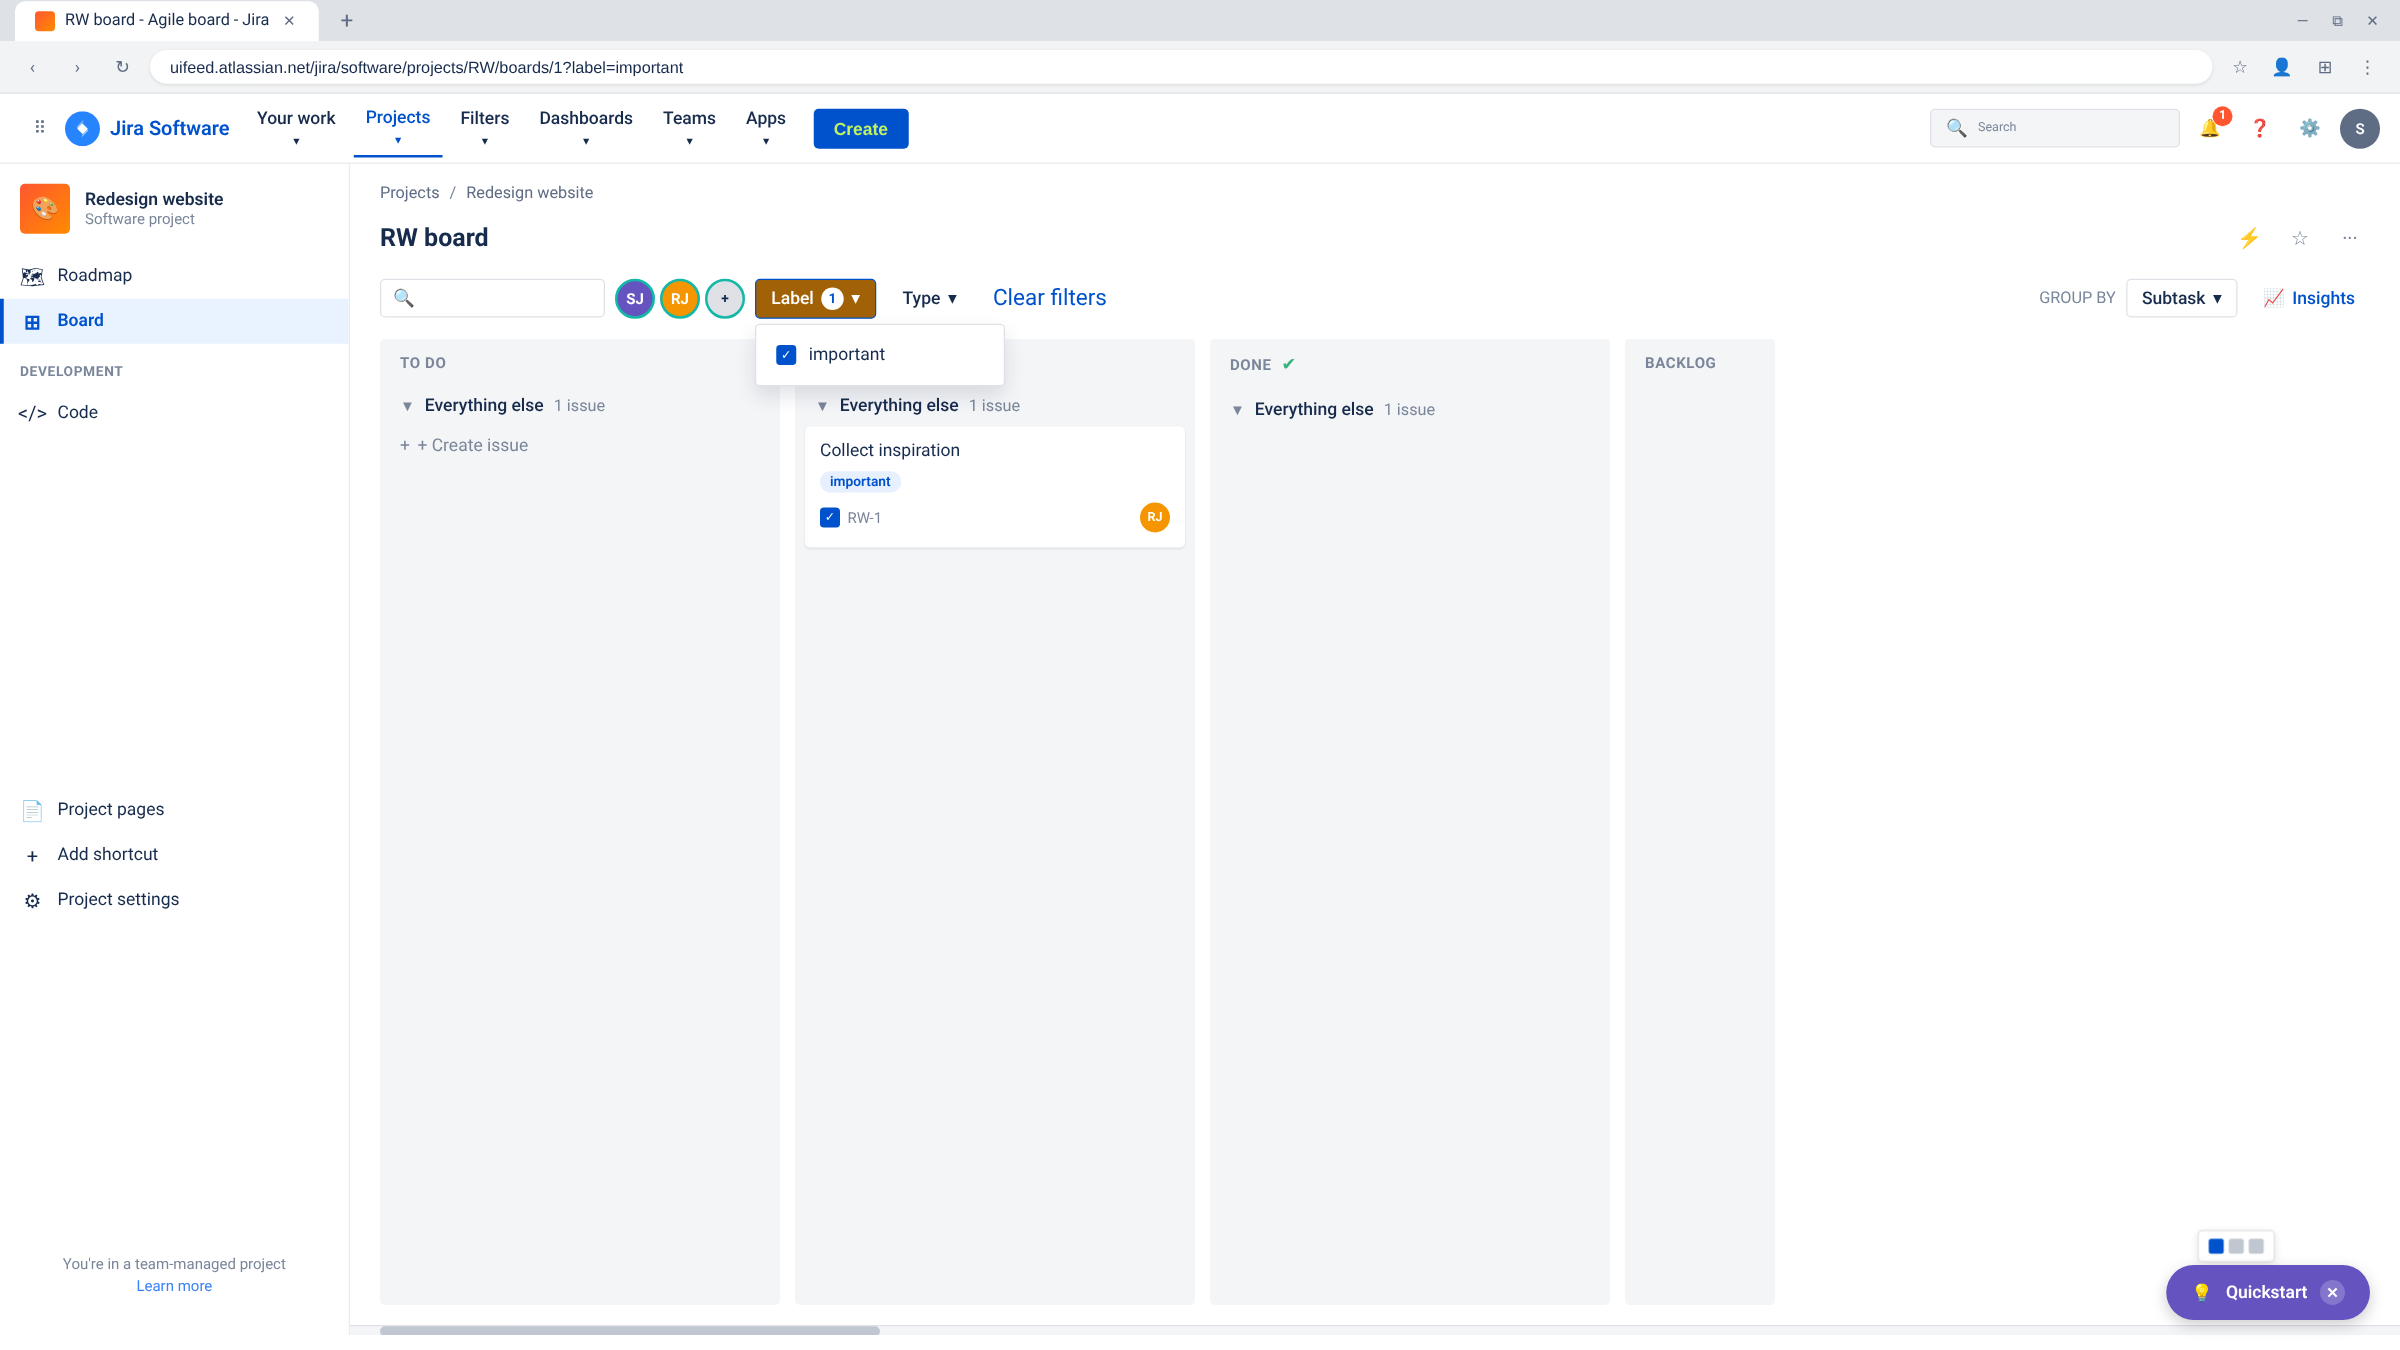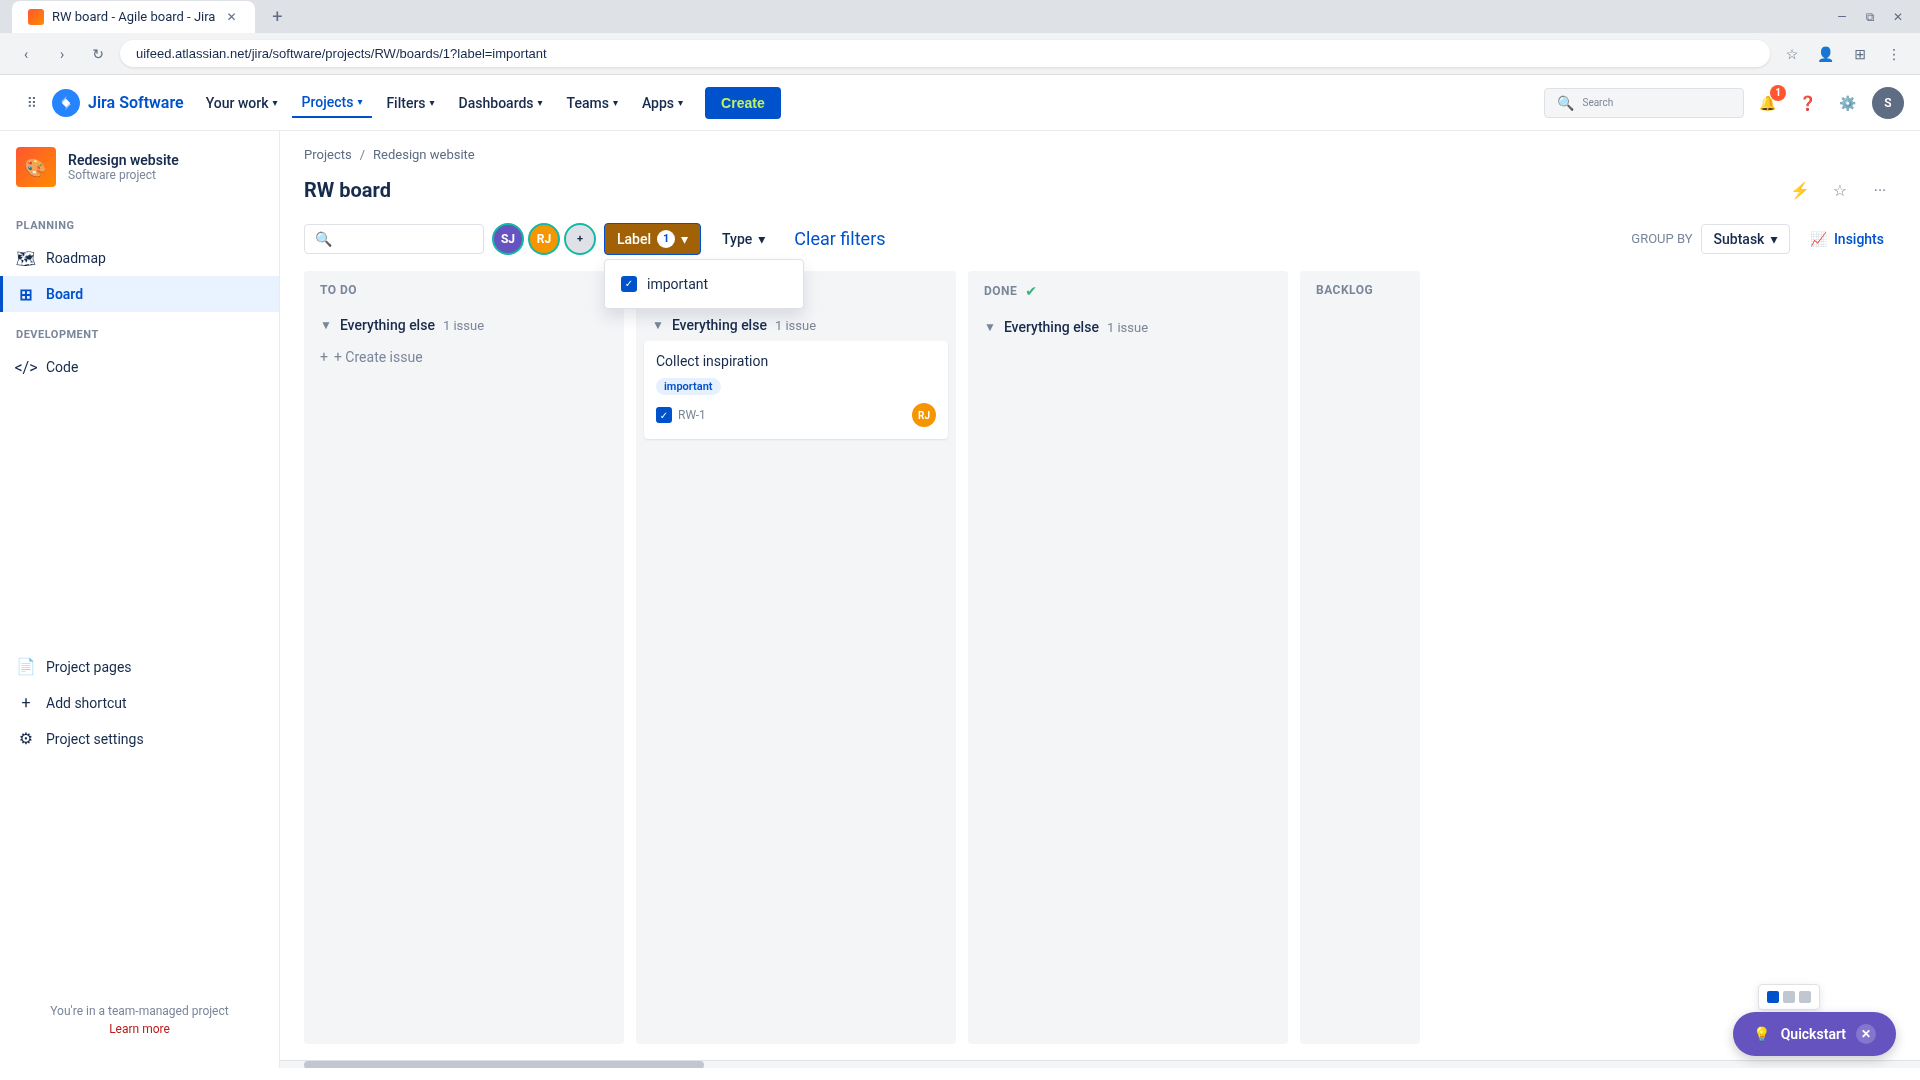--- a/index.html
+++ b/index.html
@@ -22,21 +22,21 @@
     .browser-action-btn { width: 28px; height: 28px; display: flex; align-items: center; justify-content: center; color: #5e6c84; cursor: pointer; border-radius: 50%; }
 
     
     .app { display: flex; flex-direction: column; height: calc(1080px - 87px); }
 
     
     .topnav { height: 56px; background: #fff; border-bottom: 1px solid #e8ecf0; display: flex; align-items: center; padding: 0 16px; gap: 4px; z-index: 100; position: relative; }
     .topnav-logo { display: flex; align-items: center; gap: 8px; margin-right: 8px; text-decoration: none; color: #0052cc; }
     .logo-icon { width: 28px; height: 28px; }
     .logo-text { font-size: 16px; font-weight: 600; color: #0052cc; }
-    .nav-item { padding: 6px 10px; border-radius: 4px; font-size: 14px; font-weight: 500; color: #172b4d; cursor: pointer; display: flex; align-items: center; gap: 4px; }
+    .nav-item { padding: 6px 10px; border-radius: 4px; font-size: 14px; font-weight: 500; color: #172b4d; cursor: pointer; display: flex; align-items: center; gap: 4px; flex-direction: column; }
     .nav-item.active { color: #0052cc; border-bottom: 2px solid #0052cc; border-radius: 0; }
     .nav-item .chevron { font-size: 10px; }
     .nav-create { background: #0052cc; color: #bef264; border: none; border-radius: 4px; padding: 8px 16px; font-size: 14px; font-weight: 600; cursor: pointer; margin-left: 8px; }
     .nav-right { margin-left: auto; display: flex; align-items: center; gap: 8px; }
     .search-box { display: flex; align-items: center; background: #f4f5f7; border-radius: 4px; padding: 6px 12px; gap: 8px; width: 200px; cursor: pointer; border: 1px solid #dfe1e6; }
     .search-icon-sm { color: #7a869a; font-size: 14px; }
     .search-placeholder { color: #7a869a; font-size: 10px; }
     .nav-icon-btn { width: 32px; height: 32px; border-radius: 50%; display: flex; align-items: center; justify-content: center; color: #5e6c84; cursor: pointer; position: relative; }
     .badge { position: absolute; top: -2px; right: -2px; background: #ff5630; color: #fff; font-size: 10px; font-weight: 700; width: 16px; height: 16px; border-radius: 50%; display: flex; align-items: center; justify-content: center; }
     .avatar { width: 32px; height: 32px; border-radius: 50%; background: #5e6c84; display: flex; align-items: center; justify-content: center; color: #fff; font-size: 12px; font-weight: 600; cursor: pointer; }
@@ -52,21 +52,21 @@
     .project-icon { width: 40px; height: 40px; border-radius: 4px; background: linear-gradient(135deg, #ff5630, #ff8b00); display: flex; align-items: center; justify-content: center; color: #fff; font-size: 18px; }
     .project-info { flex: 1; }
     .project-name { font-size: 14px; font-weight: 600; color: #172b4d; }
     .project-type { font-size: 12px; color: #7a869a; }
     .sidebar-section-label { font-size: 11px; font-weight: 700; color: #7a869a; text-transform: uppercase; letter-spacing: 0.5px; padding: 16px 16px 8px; }
     .sidebar-item { display: flex; align-items: center; gap: 10px; padding: 8px 16px; cursor: pointer; border-radius: 0; color: #172b4d; font-size: 14px; }
     .sidebar-item.active { background: #e9f2ff; color: #0052cc; border-left: 3px solid #0052cc; padding-left: 13px; font-weight: 600; }
     .sidebar-icon { width: 20px; height: 20px; display: flex; align-items: center; justify-content: center; color: inherit; font-size: 16px; flex-shrink: 0; }
     .sidebar-footer { margin-top: auto; padding: 16px; }
     .team-managed-text { font-size: 12px; color: #7a869a; text-align: center; }
-    .learn-more { font-size: 12px; color: #b91c1c; text-align: center; cursor: pointer; display: block; margin-top: 4px; }
+    .learn-more { font-size: 12px; color: #3b82f6; text-align: center; cursor: pointer; display: block; margin-top: 4px; }
 
     
     .board-area { flex: 1; overflow: hidden; display: flex; flex-direction: column; background: #fff; }
     .board-header { padding: 16px 24px; }
     .breadcrumb { display: flex; align-items: center; gap: 8px; font-size: 13px; color: #5e6c84; margin-bottom: 12px; }
     .breadcrumb a { color: #5e6c84; text-decoration: none; cursor: pointer; }
     .breadcrumb-sep { color: #7a869a; }
     .board-title { font-size: 20px; font-weight: 700; color: #172b4d; }
     .board-toolbar { padding: 0 24px 16px; display: flex; align-items: center; gap: 8px; }
     .search-field { display: flex; align-items: center; border: 1px solid #dfe1e6; border-radius: 4px; padding: 6px 10px; gap: 6px; background: #fff; width: 180px; }
@@ -214,21 +214,20 @@
   <div class="main-area">
 
     <aside class="sidebar">
       <div class="project-header">
         <div class="project-icon">🎨</div>
         <div class="project-info">
           <div class="project-name">Redesign website</div>
           <div class="project-type">Software project</div>
         </div>
       </div>
-      <div class="sidebar-section-label">PLANNING</div>
       <div class="sidebar-item">
         <div class="sidebar-icon">🗺</div>
         <span>Roadmap</span>
       </div>
       <div class="sidebar-item active">
         <div class="sidebar-icon">⊞</div>
         <span>Board</span>
       </div>
       <div class="sidebar-section-label">DEVELOPMENT</div>
       <div class="sidebar-item">

